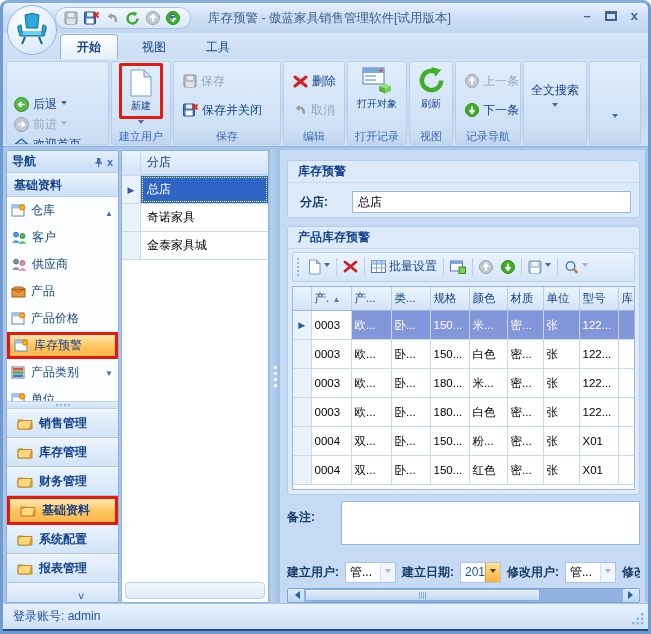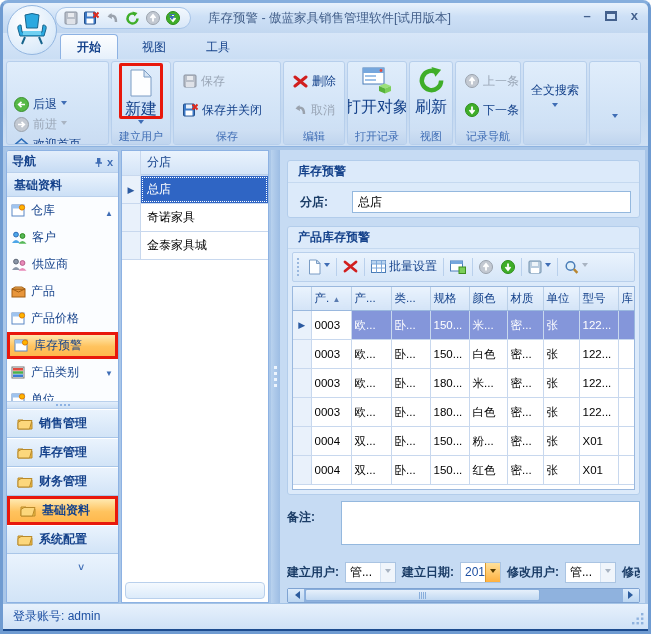--- a/index.html
+++ b/index.html
@@ -38,21 +38,21 @@
   .rgroup { display:flex; flex-direction:column; margin-right:2px; border:1px solid #b7cfec; border-radius:3px;
     background:linear-gradient(#e0edfb,#d0e2f6 70%,#cadcf2); overflow:hidden; }
   .rbody { flex:1; display:flex; align-items:stretch; padding:1px 2px; }
   .rlabel { height:15px; line-height:15px; font-size:11px; color:#3f6db5; text-align:center;
     background:linear-gradient(#cfe0f4,#c0d5ee); white-space:nowrap; padding:0 3px; }
   .smallcol { display:flex; flex-direction:column; justify-content:flex-end; padding:1px 0;margin-top:30px; }
   .sbtn { height:20px; display:flex; align-items:center; gap:4px; padding:0 5px; color:#15428b; white-space:nowrap; border-radius:2px; }
   .sbtn.disabled { color:#9aa6b6; }
   .bigbtn { width:56px; display:flex; flex-direction:column; align-items:center; padding-top:3px; gap:2px;
     color:#15428b; white-space:nowrap; }
-  .bigbtn .blabel { font-size:16px; }
+  .bigbtn .blabel { font-size:10px; }
   .hl-red { border:3px solid #e8180c; border-radius:2px; }
   .tri { width:0; height:0; border:3px solid transparent; border-top:4px solid #3f6db5; display:inline-block; }
   .tri.dis { border-top-color:#a9b4c2; }
   .gap2 { display:flex; flex-direction:column; justify-content:center; gap:9px; padding:0 2px; }
 
   
   .main { position:relative; height:456px; background:#a9c6e8; display:flex; padding:3px 3px 0 3px; gap:0; }
 
   
   .sidebar { width:113px; background:#eef5fd; border:1px solid #8db2e3; border-radius:3px 3px 0 0; display:flex; flex-direction:column; overflow:hidden; }
@@ -559,20 +559,29 @@
         <span>基础资料</span>
       </div>
       <div class="navgroup">
         <span>
             <svg width="16" height="13">
               <path d="M1 3 h5 l2 2 h7 v7 h-14z" fill="#f6c244" stroke="#b98a2a"></path>
               <path d="M1 5.5 l3 -2 h11 l-2.5 8.5 h-11.5z" fill="#fcd77c" stroke="#b98a2a"></path>
             </svg>
           </span>
         <span>系统配置</span>
+      </div>
+      <div class="navgroup">
+        <span>
+            <svg width="16" height="13">
+              <path d="M1 3 h5 l2 2 h7 v7 h-14z" fill="#f6c244" stroke="#b98a2a"></path>
+              <path d="M1 5.5 l3 -2 h11 l-2.5 8.5 h-11.5z" fill="#fcd77c" stroke="#b98a2a"></path>
+            </svg>
+          </span>
+        <span>报表管理</span>
       </div>
       <div class="navfooter">
         <span class="chev">˅</span>
       </div>
     </div>
 
     <div class="branch">
       <div class="brow bheader">
         <div class="bsel"></div>
         <div class="bcell">分店</div>

